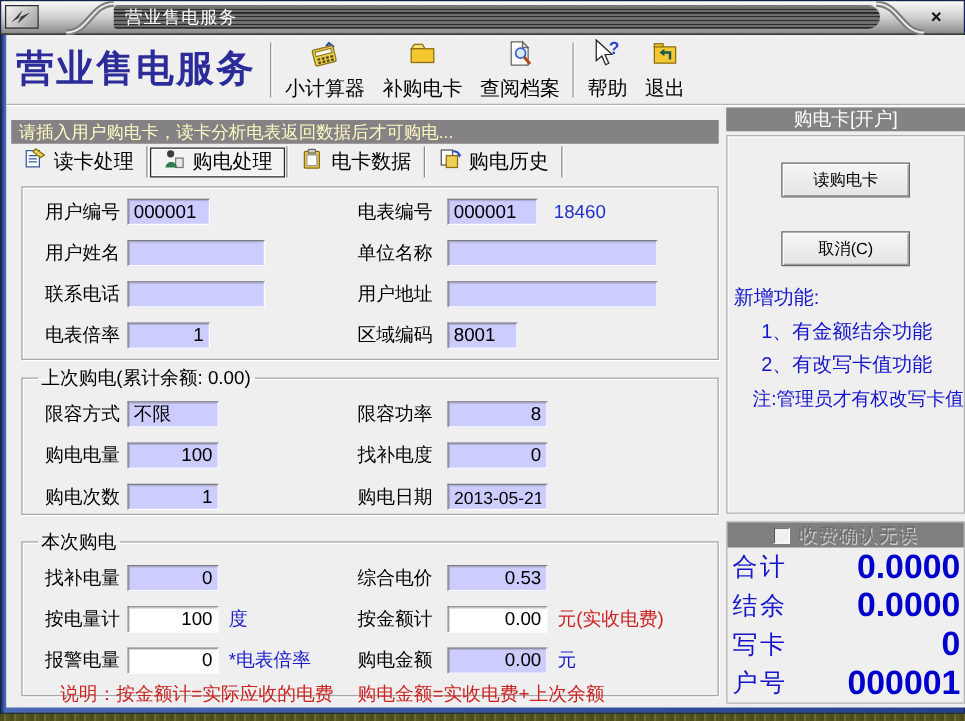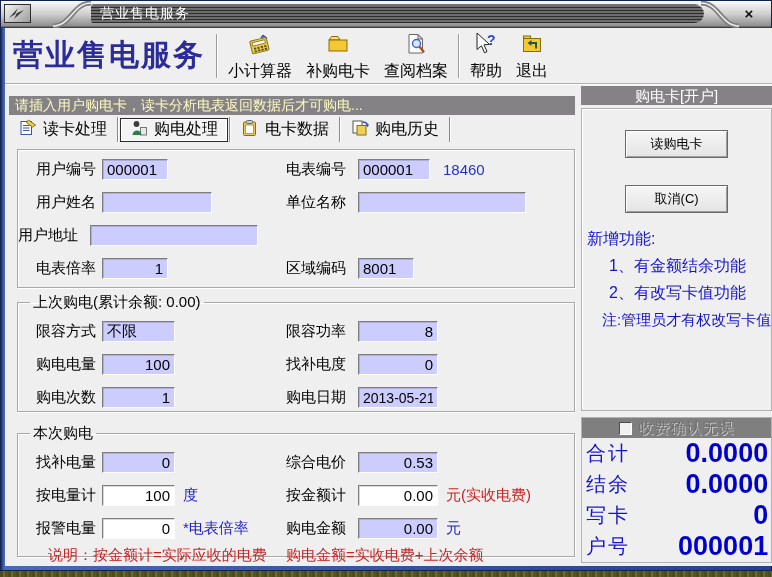--- a/index.html
+++ b/index.html
@@ -279,20 +279,24 @@
             <div class="half1">
               <span class="lbl">用户姓名</span>
               <input class="fld w110" value="" style="">
             </div>
             <div class="half2">
               <span class="lbl">单位名称</span>
               <input class="fld w168" value="" style="">
             </div>
           </div>
           <div class="fsrow">
+            <div class="half1">
+              <span class="lbl">联系电话</span>
+              <input class="fld w110" value="" style="">
+            </div>
             <div class="half2">
               <span class="lbl">用户地址</span>
               <input class="fld w168" value="" style="">
             </div>
           </div>
           <div class="fsrow">
             <div class="half1">
               <span class="lbl">电表倍率</span>
               <input class="fld num w66" value="1" style="">
             </div>

